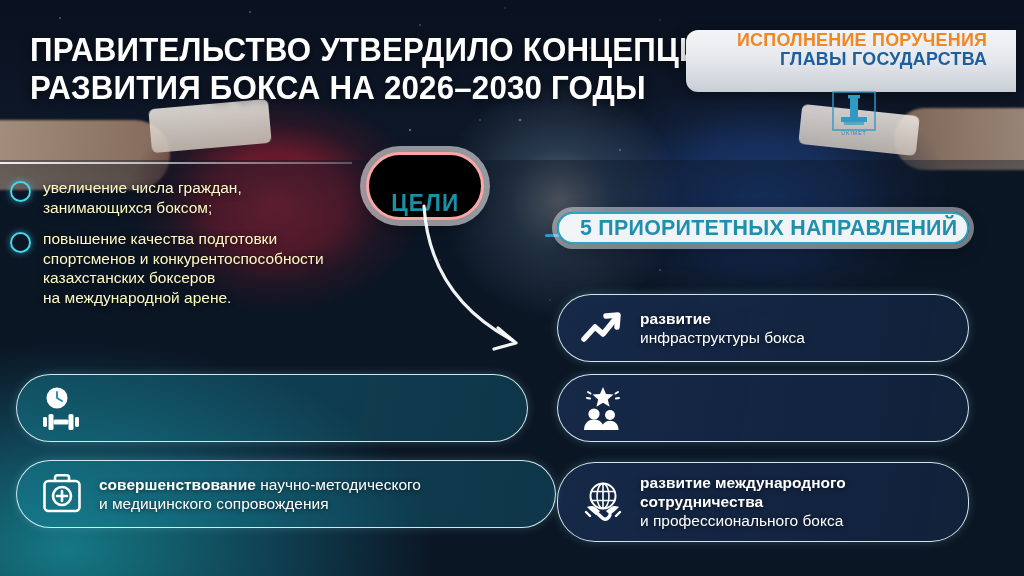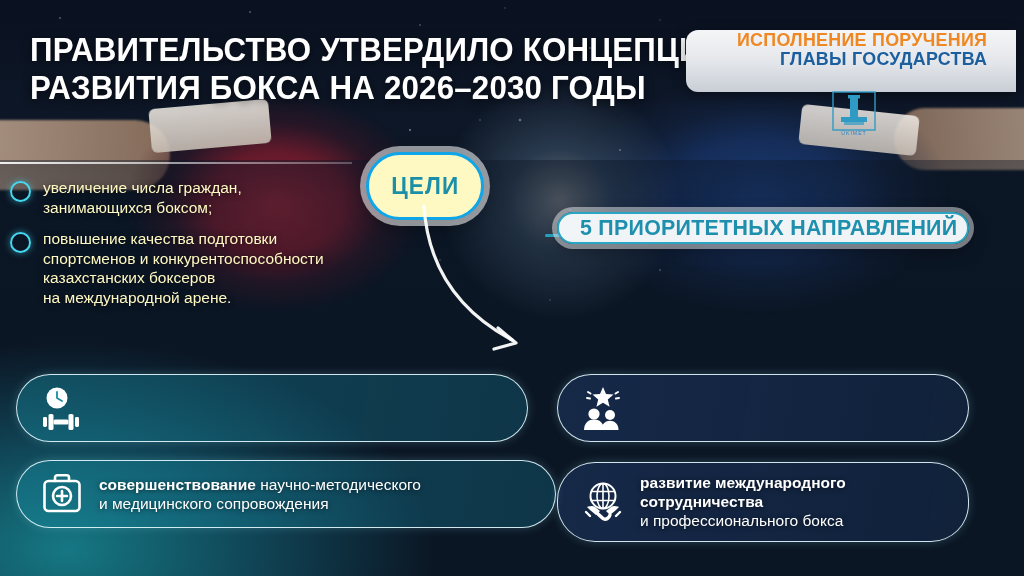--- a/index.html
+++ b/index.html
@@ -134,22 +134,22 @@
   .bullet-dot{
     flex:0 0 auto; width:21px; height:21px; border-radius:50%;
     border:2.2px solid #45d8ef; margin-top:3px;
     box-shadow:0 0 7px rgba(69,216,239,.55);
   }
   .bullet-text{ color:#fef9c3; font-size:15.5px; line-height:1.26; text-shadow:0 1px 6px rgba(0,0,0,.6); }
 
   
   .goals-pill{
     position:absolute; left:366px; top:152px; width:118px; height:68px;
-    background:#fef9c3; border:3px solid #0ea5e9; border-radius:34px;
-    display:flex; align-items:center; justify-content:center;
+    background:#000000; border:3px solid #fca5a5; border-radius:34px;
+    display:flex; align-items:flex-end; justify-content:center;
     box-shadow:0 0 0 6px rgba(255,255,255,.55), 0 6px 20px rgba(0,0,0,.4);
   }
   .goals-pill span{
     color:#1b8fa8; font-weight:700; font-size:24px; letter-spacing:1.2px;
     text-transform:uppercase; transform:scaleX(.94);
   }
 
   
   .arrow-svg{ position:absolute; left:420px; top:200px; width:170px; height:175px; overflow:visible; }
 
@@ -253,20 +253,32 @@
   <svg class="arrow-svg" viewBox="0 0 170 175">
     <path d="M4,6 C8,70 40,112 92,140" fill="none" stroke="#ffffff" stroke-width="3.2" stroke-linecap="round" opacity=".95"></path>
     <path d="M78,128 L96,143 L74,149" fill="none" stroke="#ffffff" stroke-width="3.2" stroke-linecap="round" stroke-linejoin="round" opacity=".95"></path>
   </svg>
 
   <div class="prio-tick"></div>
   <div class="prio-head">
     <span>5 ПРИОРИТЕТНЫХ НАПРАВЛЕНИЙ</span>
   </div>
 
+  <div class="card card-dark" id="card-infra">
+    <div class="card-icon">
+      <svg viewBox="0 0 46 46" width="46" height="46" aria-hidden="true">
+        <path d="M4,34 L15,22 L23,29 L36,13" fill="none" stroke="#fff" stroke-width="5.5" stroke-linecap="round" stroke-linejoin="round"></path>
+        <path d="M26,11 L38,10 L37,22" fill="none" stroke="#fff" stroke-width="5.5" stroke-linecap="round" stroke-linejoin="round"></path>
+      </svg>
+    </div>
+    <div class="card-text">
+      <b>развитие</b><br>
+      <span>инфраструктуры бокса</span>
+    </div>
+  </div>
 
   <div class="card card-teal" id="card-mass">
     <div class="card-icon">
       <svg viewBox="0 0 46 46" width="46" height="46" aria-hidden="true">
         <circle cx="18" cy="13" r="10.5" fill="#fff"></circle>
         <path d="M18,13 L18,7 M18,13 L23,16" stroke="#1a8ca0" stroke-width="1.8" stroke-linecap="round"></path>
         <rect x="4" y="32" width="4" height="10" rx="1.4" fill="#fff"></rect>
         <rect x="9.5" y="29" width="5" height="16" rx="1.6" fill="#fff"></rect>
         <rect x="14.5" y="34.5" width="15" height="5" rx="1.6" fill="#fff"></rect>
         <rect x="29.5" y="29" width="5" height="16" rx="1.6" fill="#fff"></rect>

